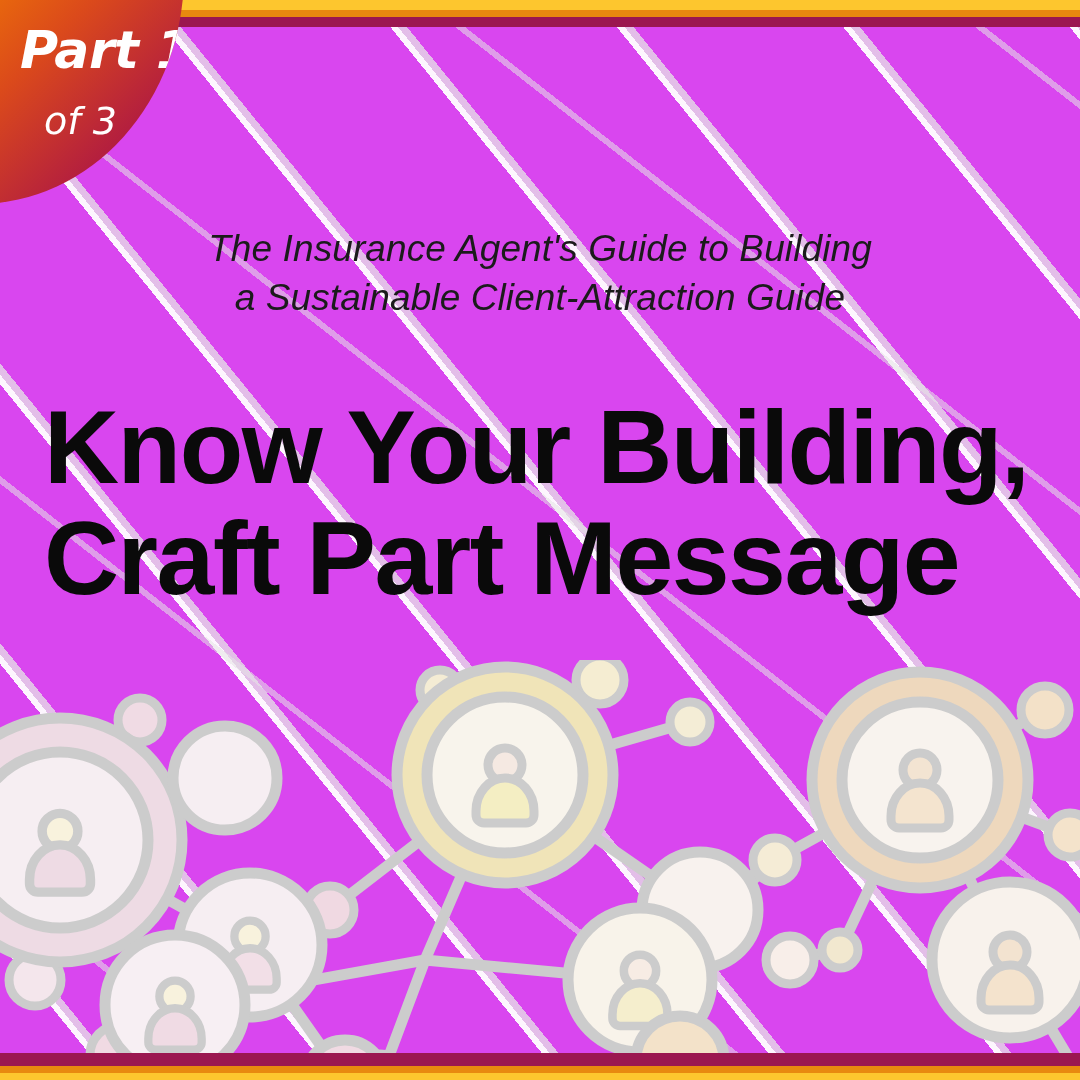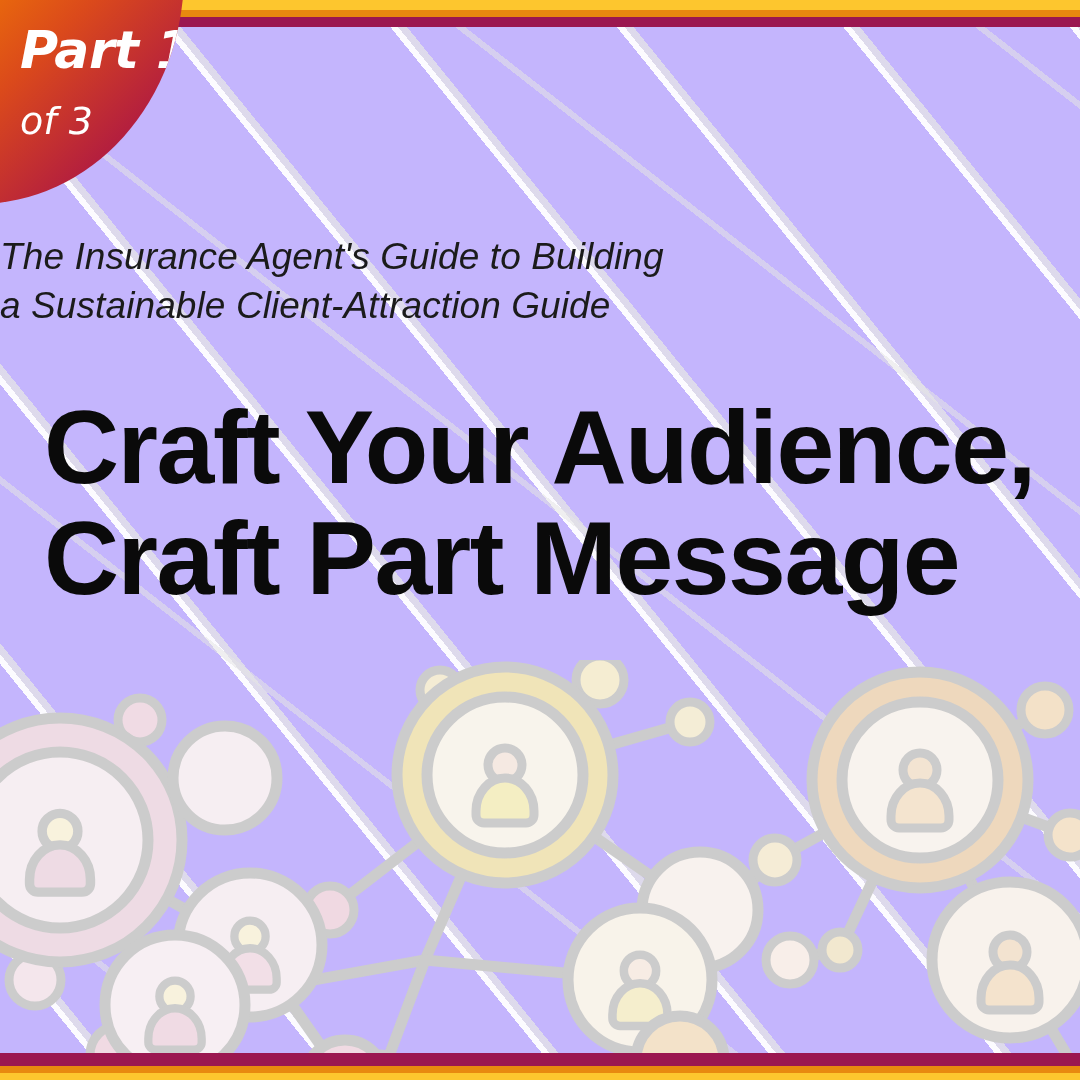--- a/index.html
+++ b/index.html
@@ -6,21 +6,21 @@
   html, body {
     margin: 0;
     padding: 0;
     background: #ffffff;
   }
   #card {
     position: relative;
     width: 1080px;
     height: 1080px;
     overflow: hidden;
-    background: #c4b5fd;
+    background: #d946ef;
     font-family: "Liberation Sans", sans-serif;
   }
 
   
   .bg-stripes {
     position: absolute;
     inset: 0;
     background-image: repeating-linear-gradient(
         51deg,
         rgba(255,255,255,0) 0px,
@@ -101,30 +101,31 @@
     white-space: nowrap;
   }
   .badge-of {
     color: #ffffff;
     font-family: "DejaVu Sans", sans-serif;
     font-size: 38px;
     font-weight: 300;
     font-style: italic;
     line-height: 1;
     margin-top: 26px;
-    margin-left: 0;
+    margin-left: 24px;
     white-space: nowrap;
   }
 
   
   #subtitle {
     position: absolute;
-    top: 232px;
+    top: 224px;
     left: 0;
     width: 1080px;
+    text-align: center;
     z-index: 30;
   }
   #subtitle .sub-line {
     display: block;
     color: #1b1b1b;
     font-family: "Liberation Sans", sans-serif;
     font-size: 37px;
     font-style: italic;
     font-weight: 400;
     line-height: 49px;
@@ -314,17 +315,17 @@
       <div class="badge-of">of 3</div>
     </div>
   </div>
 
   <div id="subtitle">
     <span class="sub-line">The Insurance Agent's Guide to Building</span>
     <span class="sub-line">a Sustainable Client-Attraction Guide</span>
   </div>
 
   <div id="headline">
-    <span class="head-line">Craft Your Audience,</span>
+    <span class="head-line">Know Your Building,</span>
     <span class="head-line">Craft Part Message</span>
   </div>
 
 </div>
 
 </body></html>

